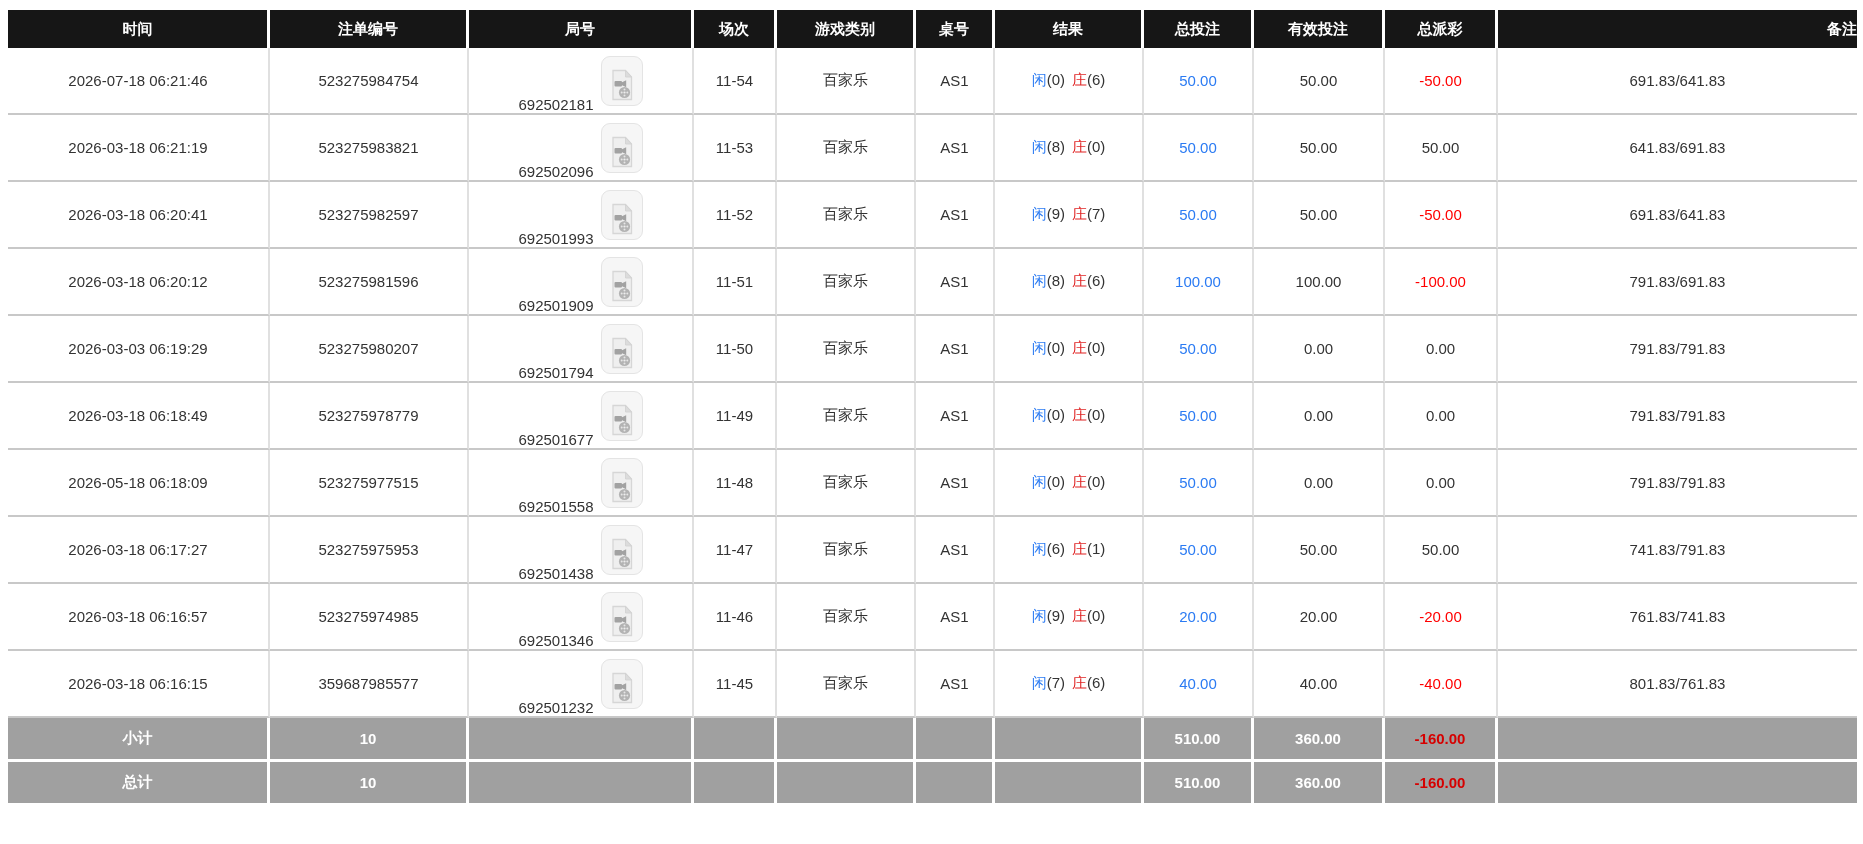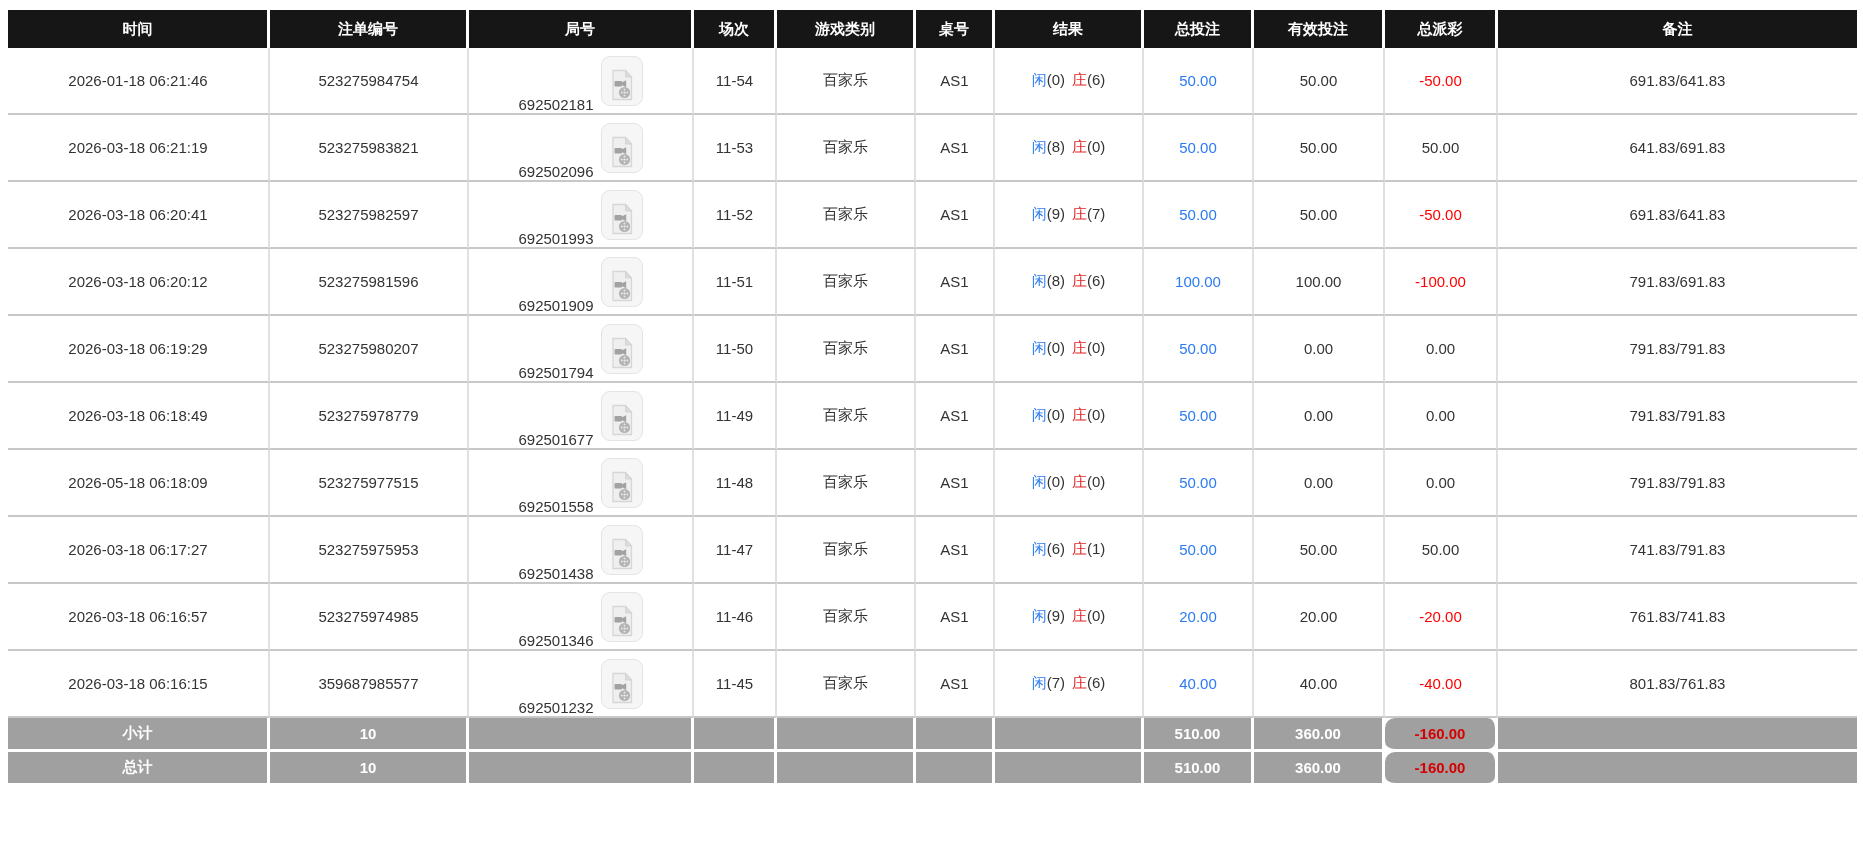--- a/index.html
+++ b/index.html
@@ -19,50 +19,50 @@
   thead th {
     background:#161616;
     color:#ffffff;
     font-size:15px;
     font-weight:bold;
     height:38px;
     padding:0;
     text-align:center;
     border-right:3px solid #ffffff;
   }
-  thead th:last-child { border-right:none; }
+  thead th:last-child { border-right:none;text-align:right; }
   tbody td {
     height:57px;
     background:#ffffff;
     color:#333333;
     font-size:15px;
     text-align:center;
     padding:0;
     border-bottom:2px solid #c8c8c8;
     border-right:2px solid #e0e0e0;
     white-space:nowrap;
   }
   tbody td:last-child { border-right:none; }
   tfoot td {
-    height:34px;
+    height:44px;
     background:#a0a0a0;
     color:#ffffff;
     font-size:15px;
     font-weight:bold;
     text-align:center;
     padding:0;
     border-right:3px solid #ffffff;
     border-bottom:3px solid #ffffff;
   }
   tfoot td:last-child { border-right:none; }
   .blue { color:#2b7bf3; }
   .banker-red { color:#e02525; }
   .result-banker { margin-left:7px; }
   tbody td.neg { color:#ff0000; }
-  tfoot td.neg { color:#d60000;border-radius:10px; }
+  tfoot td.neg { color:#d60000; }
   .video-btn {
     display:inline-block;
     vertical-align:middle;
     width:42px; height:50px;
     margin-left:7px;
     background:#f6f6f6;
     border:1px solid #e4e4e4;
     border-radius:9px;
     padding:0;
     cursor:pointer;
@@ -98,21 +98,21 @@
       <th>桌号</th>
       <th>结果</th>
       <th>总投注</th>
       <th>有效投注</th>
       <th>总派彩</th>
       <th>备注</th>
     </tr>
   </thead>
   <tbody id="rows-body">
   <tr>
-    <td>2026-01-18 06:21:46</td>
+    <td>2026-07-18 06:21:46</td>
     <td>523275984754</td>
     <td>
       <span class="round-no">692502181</span><button class="video-btn" title="">
         <svg width="26" height="32" viewBox="0 0 26 32" aria-hidden="true">
           <path d="M4 1.5 h12.5 l6 6.5 v22.5 h-18.5 z" fill="#efefef" stroke="#d6d6d6" stroke-width="1.3"></path>
           <path d="M16.5 1.5 l6 6.5 h-6 z" fill="#dcdcdc" stroke="#d0d0d0" stroke-width="0.8"></path>
           <rect x="5.5" y="12" width="7.5" height="5.5" rx="1" fill="#a2a2a2"></rect>
           <path d="M13 13.3 l4.2 -2.1 v7.1 l-4.2 -2.1 z" fill="#a2a2a2"></path>
           <circle cx="15.5" cy="23.5" r="5.6" fill="#b3b3b3"></circle>
           <circle cx="15.5" cy="23.5" r="1.1" fill="#efefef"></circle>
@@ -222,21 +222,21 @@
     <td>
       <span class="blue">闲</span><span>(8)</span><span class="banker-red result-banker">庄</span><span>(6)</span>
     </td>
     <td class="blue">100.00</td>
     <td>100.00</td>
     <td class="neg">-100.00</td>
     <td>791.83/691.83</td>
   </tr>
 
   <tr>
-    <td>2026-03-18 06:19:29</td>
+    <td>2026-03-03 06:19:29</td>
     <td>523275980207</td>
     <td>
       <span class="round-no">692501794</span><button class="video-btn" title="">
         <svg width="26" height="32" viewBox="0 0 26 32" aria-hidden="true">
           <path d="M4 1.5 h12.5 l6 6.5 v22.5 h-18.5 z" fill="#efefef" stroke="#d6d6d6" stroke-width="1.3"></path>
           <path d="M16.5 1.5 l6 6.5 h-6 z" fill="#dcdcdc" stroke="#d0d0d0" stroke-width="0.8"></path>
           <rect x="5.5" y="12" width="7.5" height="5.5" rx="1" fill="#a2a2a2"></rect>
           <path d="M13 13.3 l4.2 -2.1 v7.1 l-4.2 -2.1 z" fill="#a2a2a2"></path>
           <circle cx="15.5" cy="23.5" r="5.6" fill="#b3b3b3"></circle>
           <circle cx="15.5" cy="23.5" r="1.1" fill="#efefef"></circle>

